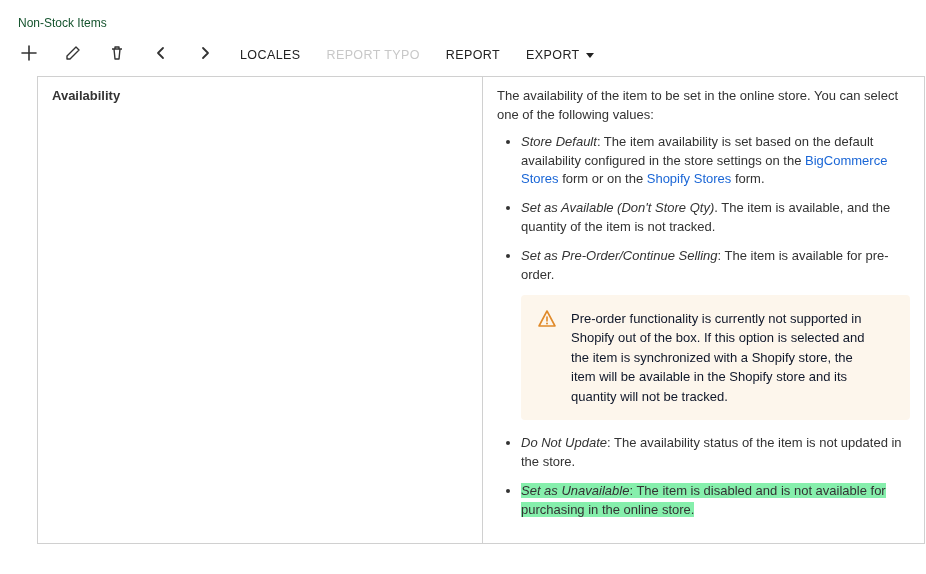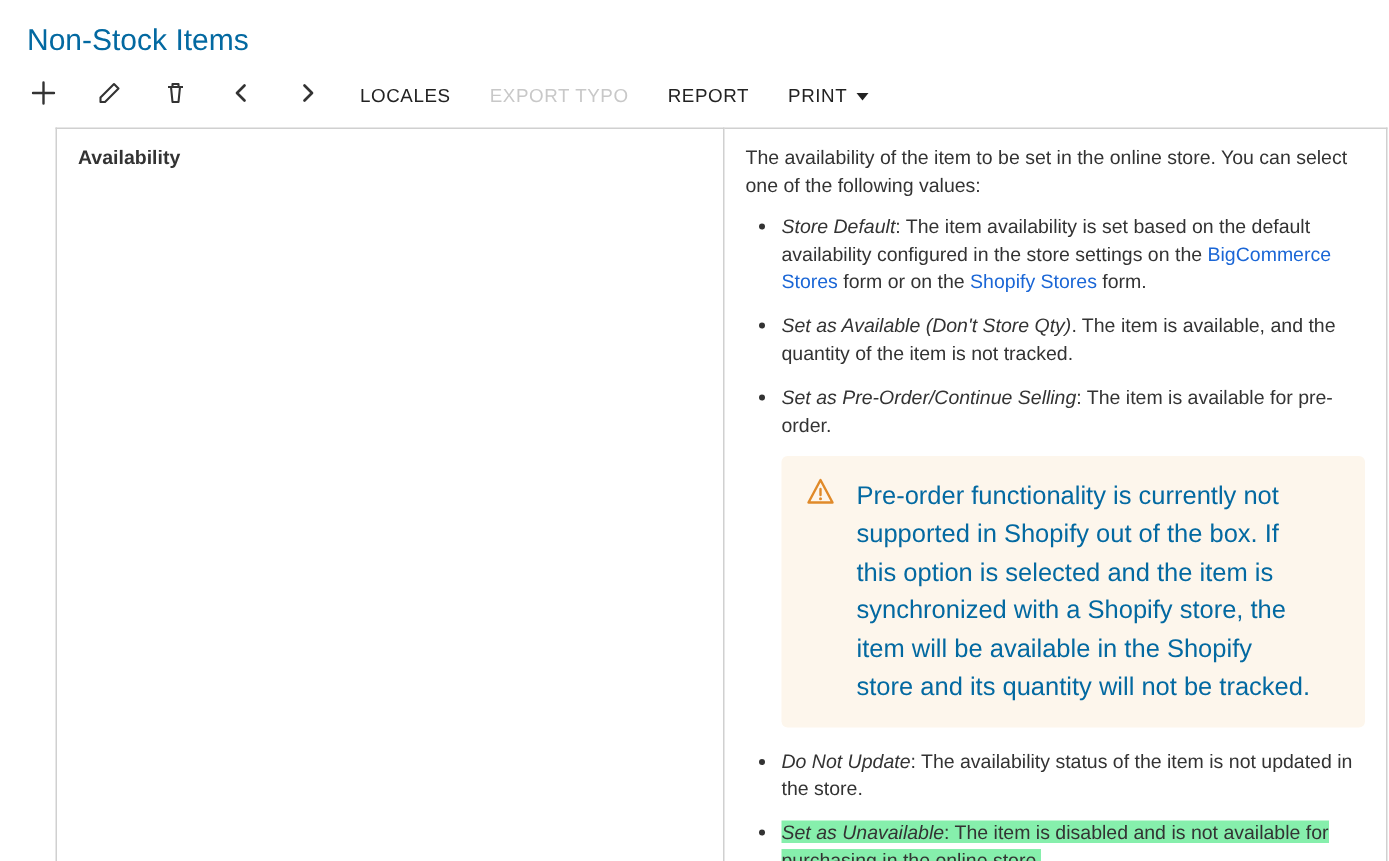--- a/index.html
+++ b/index.html
@@ -8,24 +8,24 @@
     font-size: 13px;
     color: #333;
     background: #fff;
   }
   .page {
     width: 926px;
     box-sizing: border-box;
     padding: 10px 18px 20px 18px;
   }
   .page-title {
-    font-size: 20px;
+    font-size: 12px;
     margin: 6px 0 14px 0;
     font-weight: 400;
-    color: #0369a1;
+    color: #14532d;
   }
   .toolbar {
     display: flex;
     align-items: flex-end;
     gap: 26px;
     margin-bottom: 14px;
     padding-left: 2px;
   }
   .toolbar .ico {
     display: inline-flex;
@@ -97,23 +97,23 @@
     padding: 14px 16px 14px 16px;
     margin: 10px 0 14px 0;
     display: flex;
     gap: 14px;
   }
   .warning-box .warn-icon svg {
     display: block;
   }
   .warning-box .warn-text {
     flex: 1;
-    font-size: 17px;
+    font-size: 13px;
     line-height: 1.5;
-    color: #0369a1;
+    color: #0f172a;
     padding-right: 18px;
   }
   .highlight {
     background: #86efac;
   }
 </style>
 </head>
 <body>
 
 <div class="page">
@@ -140,24 +140,24 @@
       <svg width="14" height="14" viewBox="0 0 14 14">
           <path d="M9 2L4 7l5 5" stroke="#333" stroke-width="1.8" fill="none" stroke-linecap="round" stroke-linejoin="round"></path>
         </svg>
     </span>
     <span class="ico">
       <svg width="14" height="14" viewBox="0 0 14 14">
           <path d="M5 2l5 5-5 5" stroke="#333" stroke-width="1.8" fill="none" stroke-linecap="round" stroke-linejoin="round"></path>
         </svg>
     </span>
     <span class="toolbar-btn">LOCALES</span>
-    <span class="toolbar-btn disabled">EXPORT TYPO</span>
+    <span class="toolbar-btn disabled">REPORT TYPO</span>
     <span class="toolbar-btn">REPORT</span>
     <span class="toolbar-btn">
-      <span>PRINT</span>
+      <span>EXPORT</span>
       <span class="caret-down"></span>
     </span>
   </div>
 
   <table class="content-table">
     <tbody>
         <tr>
       <td class="left">Availability</td>
       <td class="right">
         <span>The availability of the item to be set in the online store. You can select one of the following values:</span>

